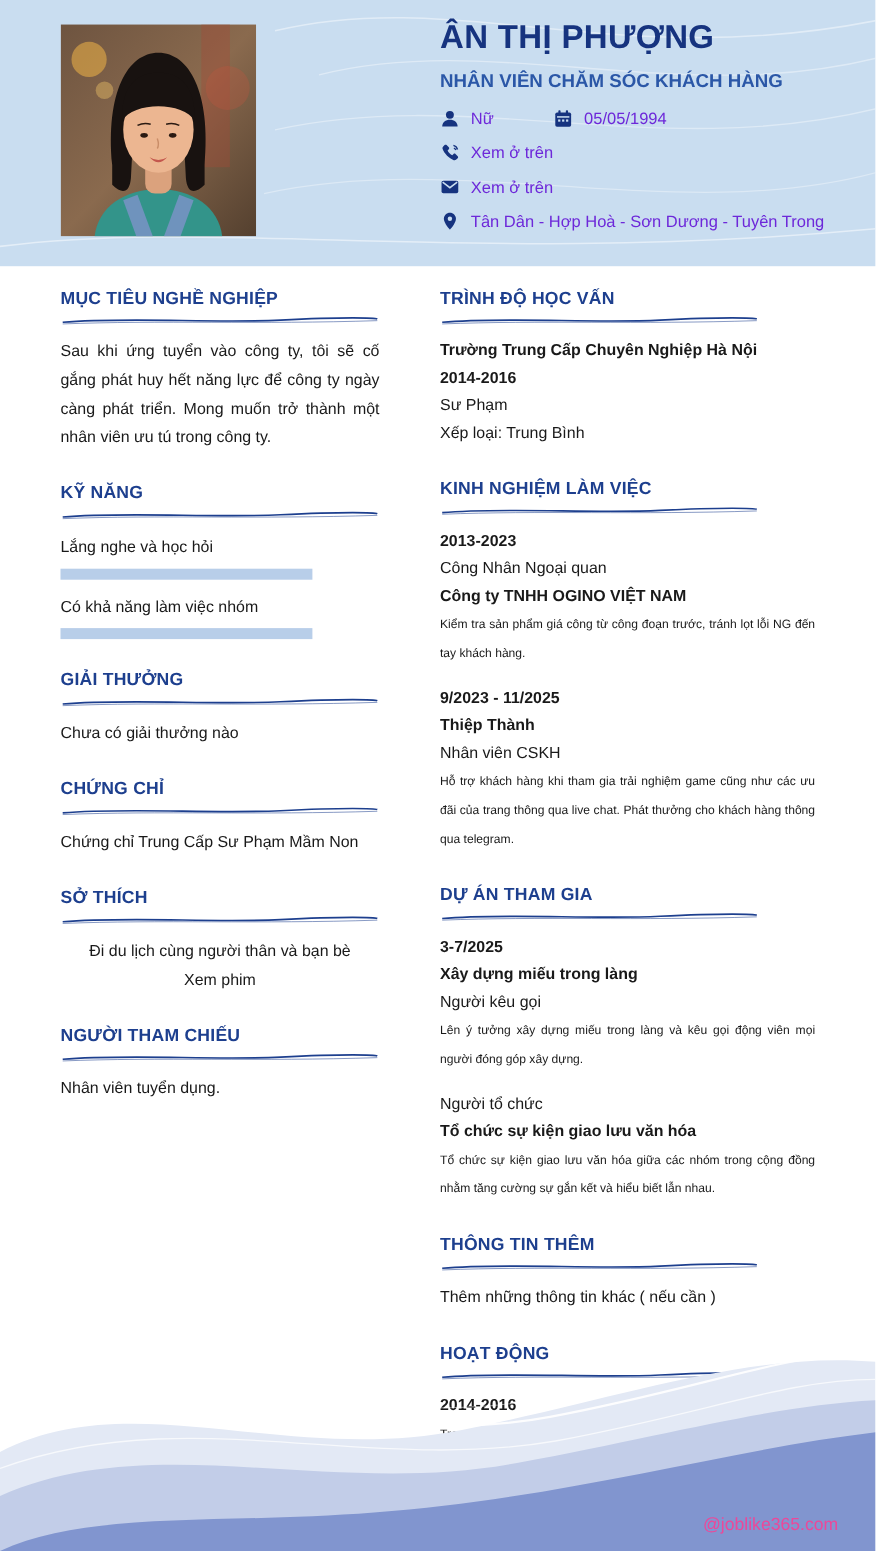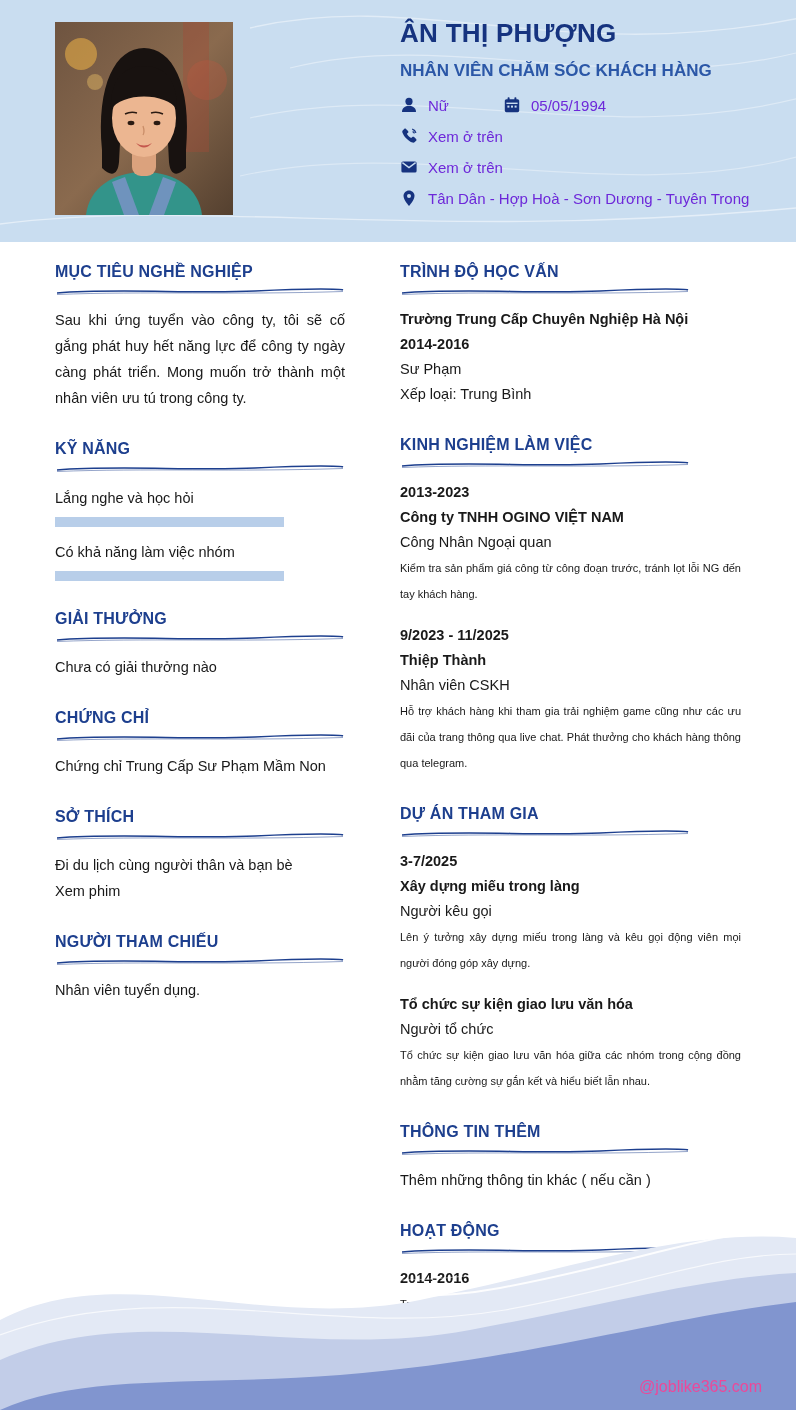--- a/index.html
+++ b/index.html
@@ -5,21 +5,21 @@
   html,body{margin:0;padding:0;}
   body{
     width:796px;height:1410px;position:relative;overflow:hidden;
     background:#ffffff;font-family:"Liberation Sans",sans-serif;color:#1a1a1a;
   }
   
   .header{position:absolute;top:0;left:0;width:796px;height:242px;background:#c9ddf0;}
   .header-decor{position:absolute;top:0;left:0;}
   .photo{position:absolute;left:55px;top:22px;width:178px;height:193px;overflow:hidden;}
   .head-right{position:absolute;left:400px;top:18px;width:380px;}
-  .name{font-size:26px;font-weight:bold;color:#16337f;letter-spacing:.3px;}
+  .name{font-size:30px;font-weight:bold;color:#16337f;letter-spacing:.3px;}
   .job-title{font-size:17px;font-weight:bold;color:#2b57a7;margin-top:12px;}
   .info{margin-top:15px;}
   .info-row{display:flex;align-items:center;margin-top:13px;font-size:15px;color:#6d28d9;}
   .info-item{display:flex;align-items:center;}
   .info-item.first{width:103px;}
   .icon{width:18px;height:18px;margin-right:10px;flex:0 0 auto;}
   .icon svg{display:block;width:100%;height:100%;}
   
   .col{position:absolute;top:263px;}
   .col-left{left:55px;width:290px;}
@@ -210,21 +210,21 @@
         <use href="#swoosh"></use>
       </svg>
     <p class="sec-body">Chứng chỉ Trung Cấp Sư Phạm Mầm Non</p>
   </section>
 
   <section class="section">
     <h2 class="sec-title">SỞ THÍCH</h2>
     <svg class="swoosh" width="290" height="10">
         <use href="#swoosh"></use>
       </svg>
-    <div class="sec-body" style="text-align:left">
+    <div class="sec-body" style="text-align:center">
       <div class="hobby">Đi du lịch cùng người thân và bạn bè</div>
       <div class="hobby">Xem phim</div>
     </div>
   </section>
 
   <section class="section">
     <h2 class="sec-title">NGƯỜI THAM CHIẾU</h2>
     <svg class="swoosh" width="290" height="10">
         <use href="#swoosh"></use>
       </svg>
@@ -248,22 +248,22 @@
     </div>
   </section>
 
   <section class="section">
     <h2 class="sec-title">KINH NGHIỆM LÀM VIỆC</h2>
     <svg class="swoosh" width="290" height="10">
         <use href="#swoosh"></use>
       </svg>
     <div class="entry">
       <div class="line b">2013-2023</div>
+      <div class="line">Công Nhân Ngoại quan</div>
       <div class="line b">Công ty TNHH OGINO VIỆT NAM</div>
-      <div class="line">Công Nhân Ngoại quan</div>
       <p class="desc" style="margin:0">Kiểm tra sản phẩm giá công từ công đoạn trước, tránh lọt lỗi NG đến tay khách hàng.</p>
     </div>
     <div class="entry">
       <div class="line b">9/2023 - 11/2025</div>
       <div class="line b">Thiệp Thành</div>
       <div class="line">Nhân viên CSKH</div>
       <p class="desc" style="margin:0">Hỗ trợ khách hàng khi tham gia trải nghiệm game cũng như các ưu đãi của trang thông qua live chat. Phát thưởng cho khách hàng thông qua telegram.</p>
     </div>
   </section>
 
@@ -272,22 +272,22 @@
     <svg class="swoosh" width="290" height="10">
         <use href="#swoosh"></use>
       </svg>
     <div class="entry">
       <div class="line b">3-7/2025</div>
       <div class="line b">Xây dựng miếu trong làng</div>
       <div class="line">Người kêu gọi</div>
       <p class="desc" style="margin:0">Lên ý tưởng xây dựng miếu trong làng và kêu gọi động viên mọi người đóng góp xây dựng.</p>
     </div>
     <div class="entry">
+      <div class="line">Người tổ chức</div>
       <div class="line b">Tổ chức sự kiện giao lưu văn hóa</div>
-      <div class="line">Người tổ chức</div>
       <p class="desc" style="margin:0">Tổ chức sự kiện giao lưu văn hóa giữa các nhóm trong cộng đồng nhằm tăng cường sự gắn kết và hiểu biết lẫn nhau.</p>
     </div>
   </section>
 
   <section class="section">
     <h2 class="sec-title">THÔNG TIN THÊM</h2>
     <svg class="swoosh" width="290" height="10">
         <use href="#swoosh"></use>
       </svg>
     <p class="sec-body" style="text-align:left">Thêm những thông tin khác ( nếu cần )</p>

